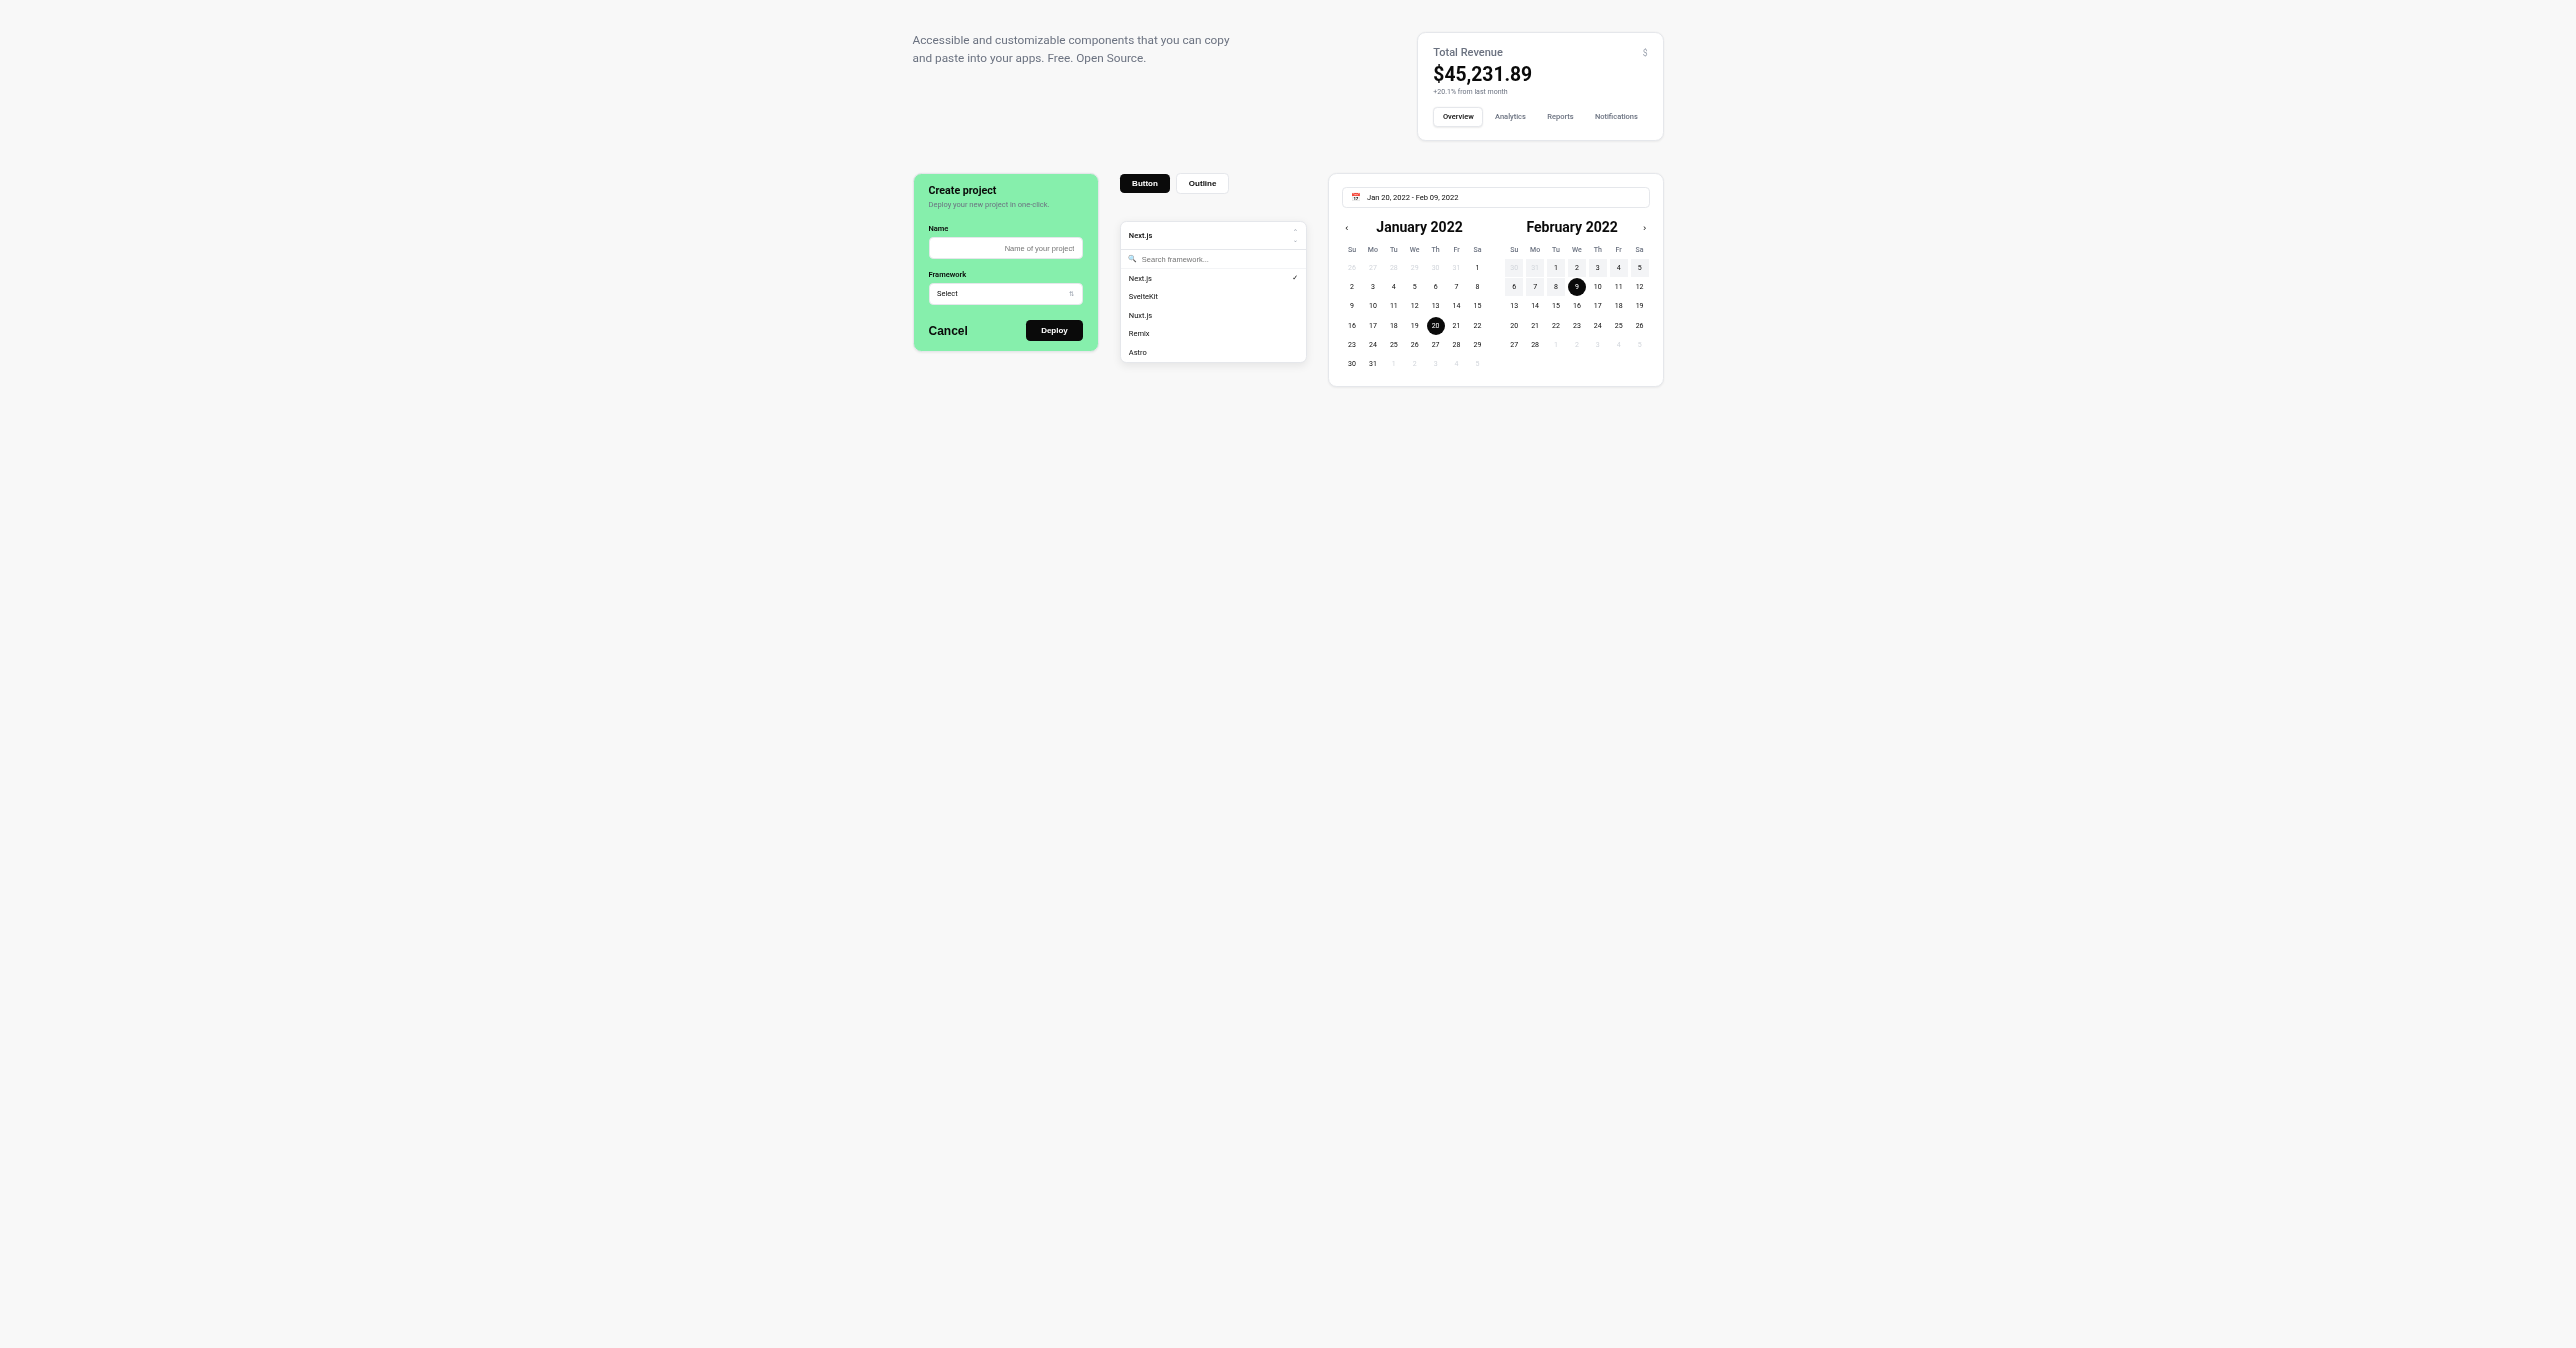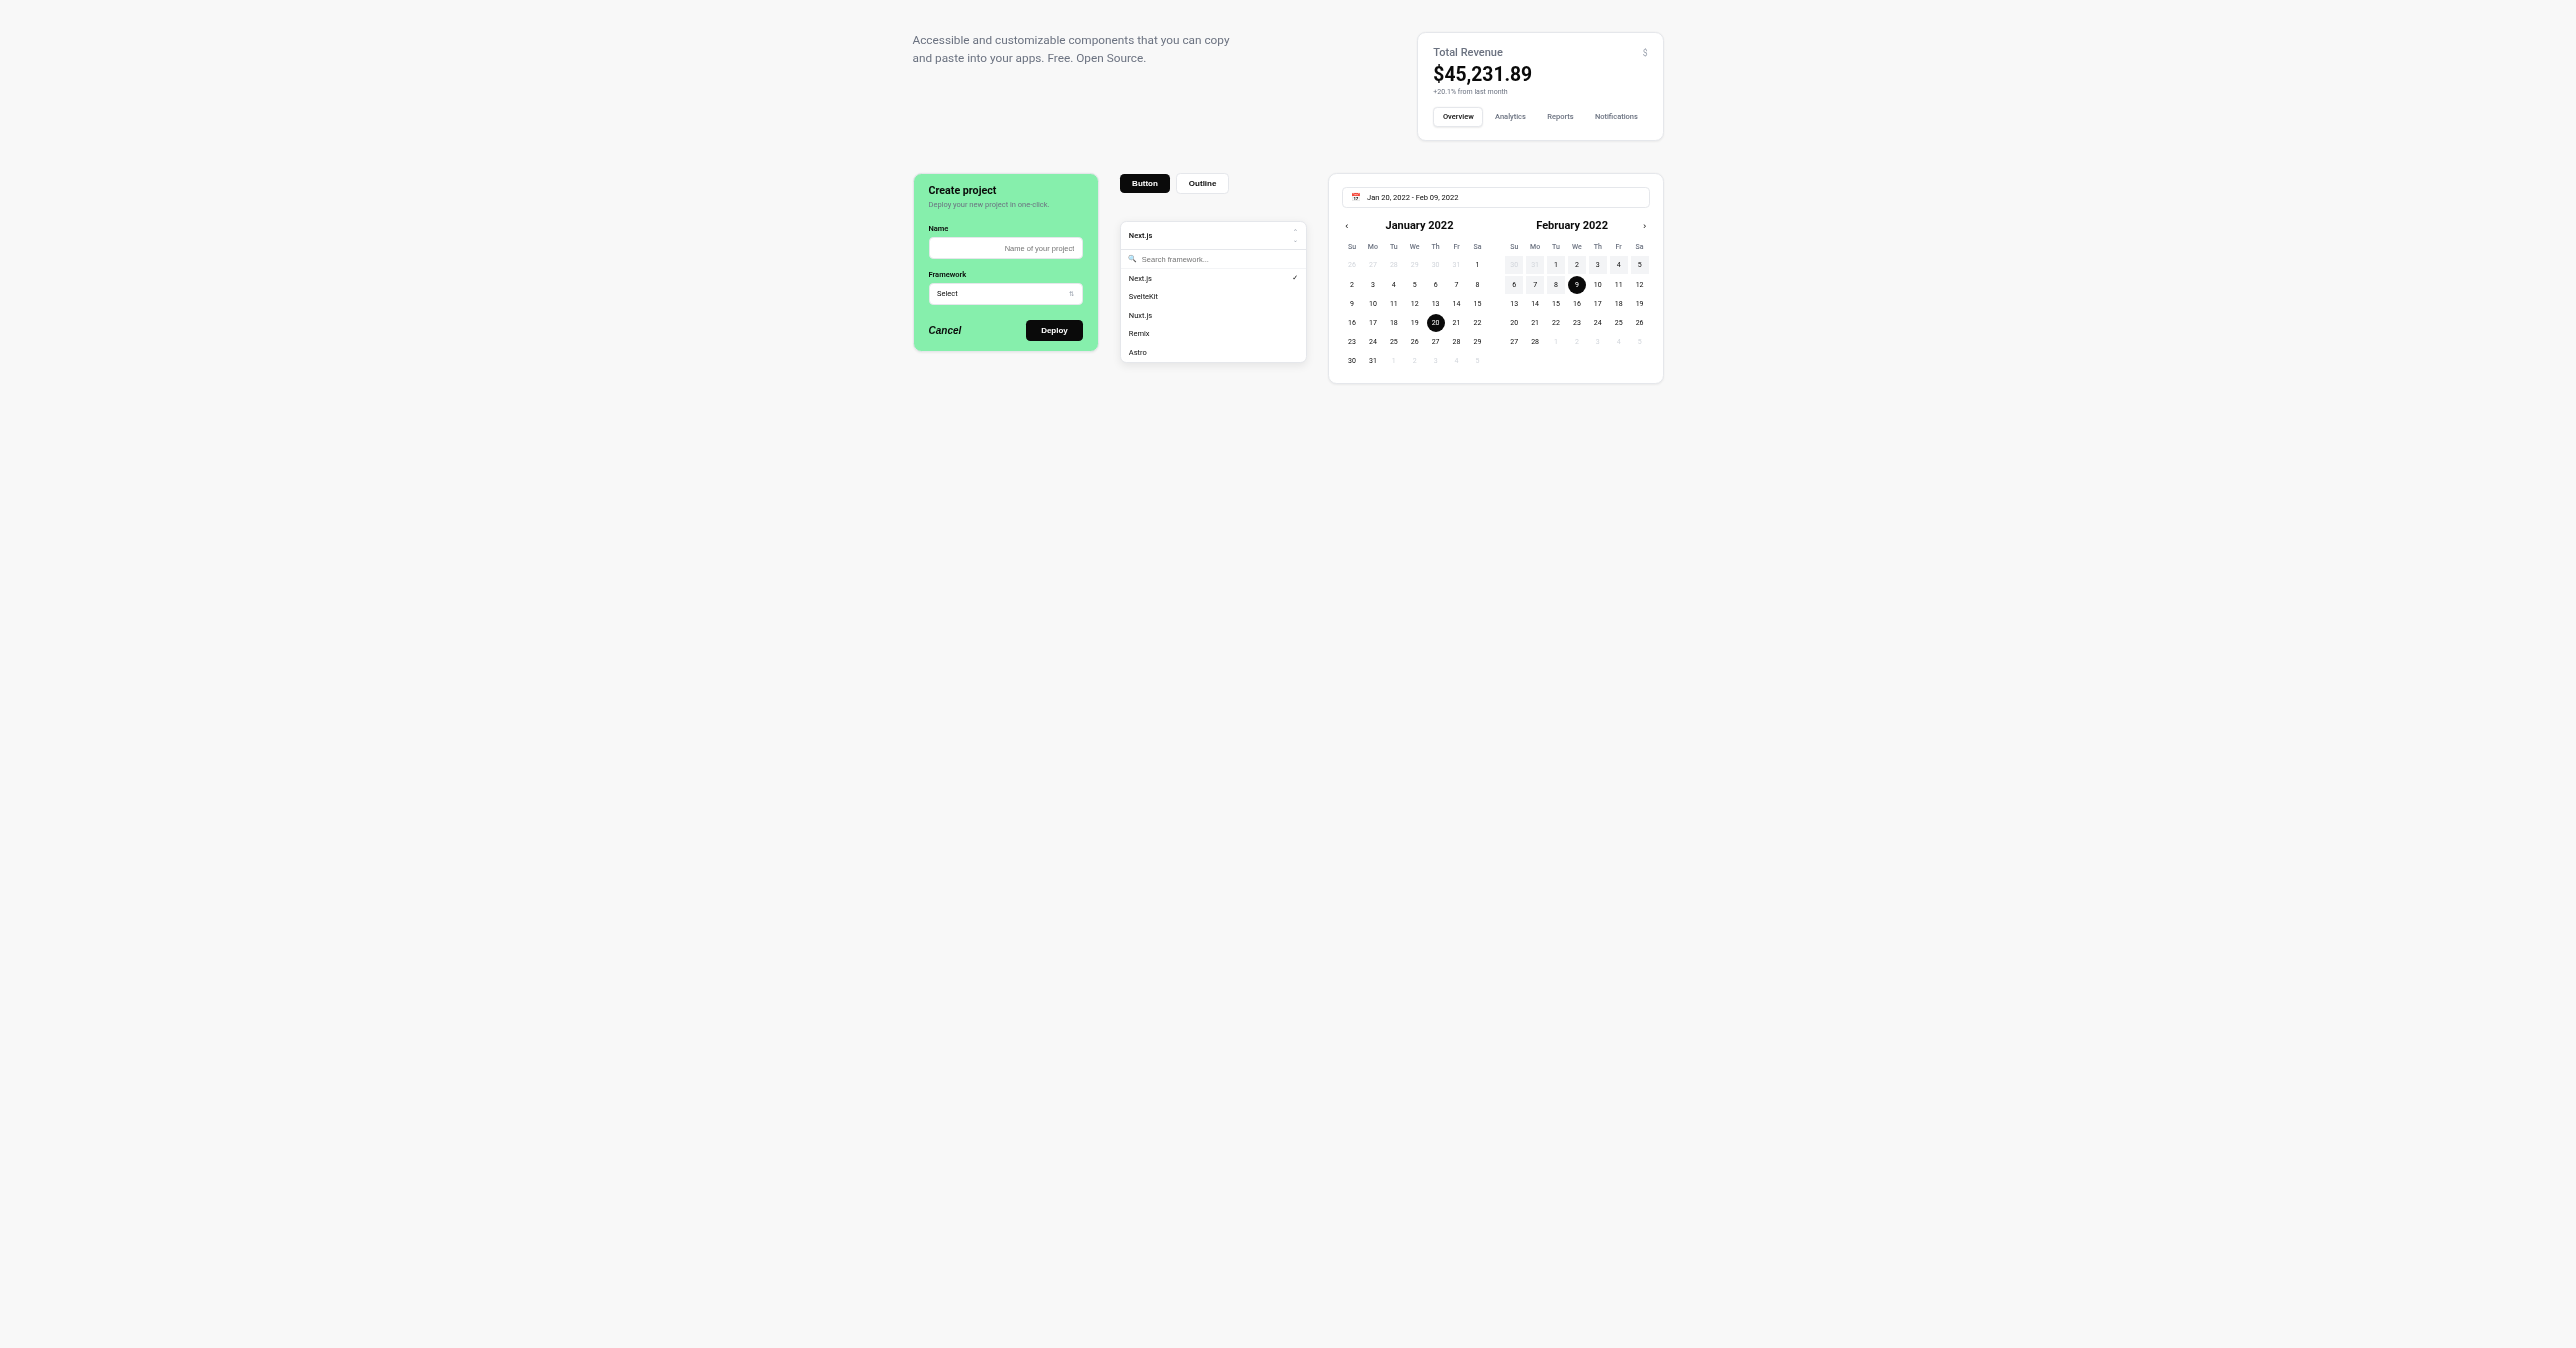--- a/index.html
+++ b/index.html
@@ -182,27 +182,26 @@
     }
 
     .form-actions {
       display: flex;
       justify-content: space-between;
       align-items: center;
       margin-top: 15px;
     }
 
     .btn-cancel {
-      font-size: 10px;
+      font-size: 12px;
       font-weight: 600;
       color: #0a0a0a;
       background: none;
       border: none;
       cursor: pointer;
-      font-style: italic;
     }
 
     .btn-deploy {
       background: #0a0a0a;
       color: #fff;
       border: none;
       border-radius: 4.3px;
       padding: 6.4px 15px;
       font-size: 8px;
       font-weight: 700;
@@ -345,21 +344,21 @@
     }
 
     .month-header {
       display: flex;
       justify-content: space-between;
       align-items: center;
       margin-bottom: 8.6px;
     }
 
     .month-title {
-      font-size: 11px;
+      font-size: 14px;
       font-weight: 700;
       color: #0a0a0a;
       text-align: center;
       flex: 1;
     }
 
     .month-nav {
       background: none;
       border: none;
       font-size: 9.7px;

